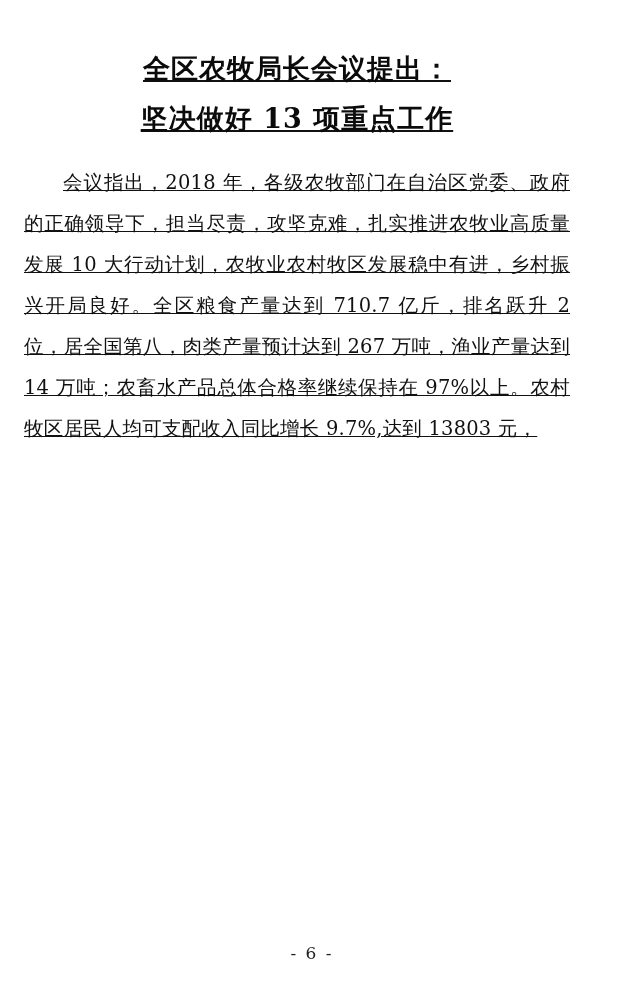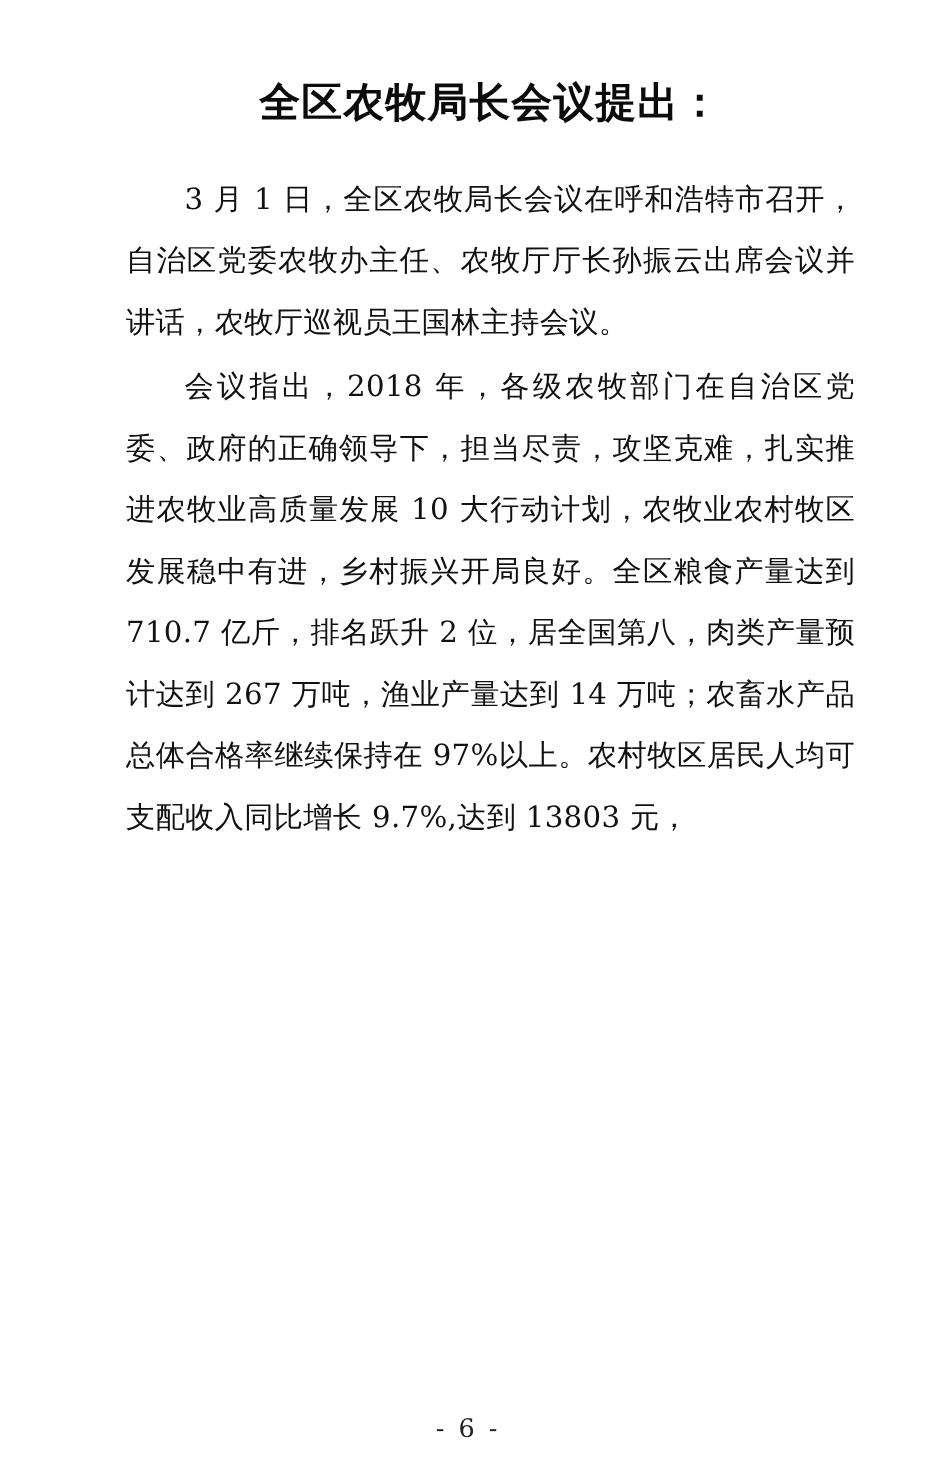--- a/index.html
+++ b/index.html
@@ -12,22 +12,23 @@
     height: 981px;
     font-family: "DejaVu Serif", "Liberation Serif", serif;
     color: #111111;
     position: relative;
     overflow: hidden;
   }
   .page {
     width: 624px;
     height: 981px;
     box-sizing: border-box;
-    padding: 36px 54px 0 84px;
+    padding: 36px 54px 0 24px;
     position: relative;
+    text-decoration: underline;
   }
   .title-block {
     text-align: center;
     margin-top: 8px;
   }
   .title-line {
     font-size: 27px;
     font-weight: bold;
     letter-spacing: 1px;
     line-height: 50px;
@@ -58,22 +59,22 @@
     letter-spacing: 2px;
   }
 </style>
 </head>
 <body>
 
 <div class="page">
 
   <div class="title-block">
     <div class="title-line">全区农牧局长会议提出：</div>
+    <div class="title-line">坚决做好 13 项重点工作</div>
   </div>
 
   <div class="body-block">
-    <p class="para">3 月 1 日，全区农牧局长会议在呼和浩特市召开，自治区党委农牧办主任、农牧厅厅长孙振云出席会议并讲话，农牧厅巡视员王国林主持会议。</p>
     <p class="para">会议指出，2018 年，各级农牧部门在自治区党委、政府的正确领导下，担当尽责，攻坚克难，扎实推进农牧业高质量发展 10 大行动计划，农牧业农村牧区发展稳中有进，乡村振兴开局良好。全区粮食产量达到 710.7 亿斤，排名跃升 2 位，居全国第八，肉类产量预计达到 267 万吨，渔业产量达到 14 万吨；农畜水产品总体合格率继续保持在 97%以上。农村牧区居民人均可支配收入同比增长 9.7%,达到 13803 元，</p>
   </div>
 
   <div class="footer">- 6 -</div>
 
 </div>
 
 </body></html>

